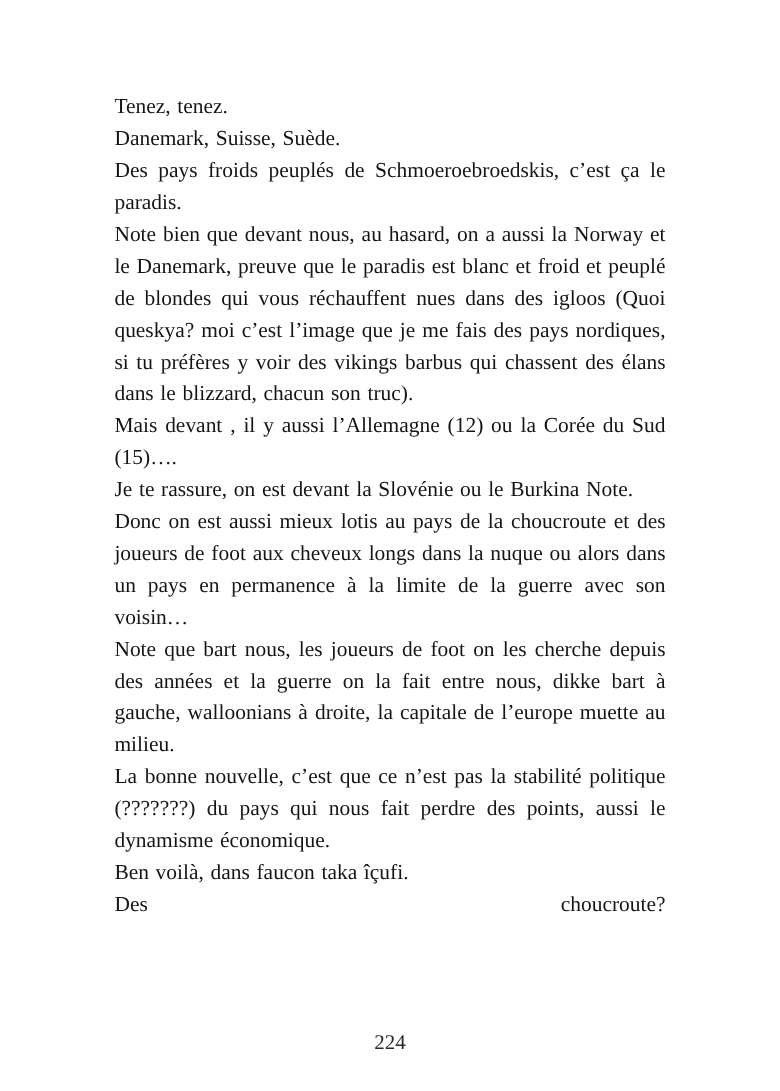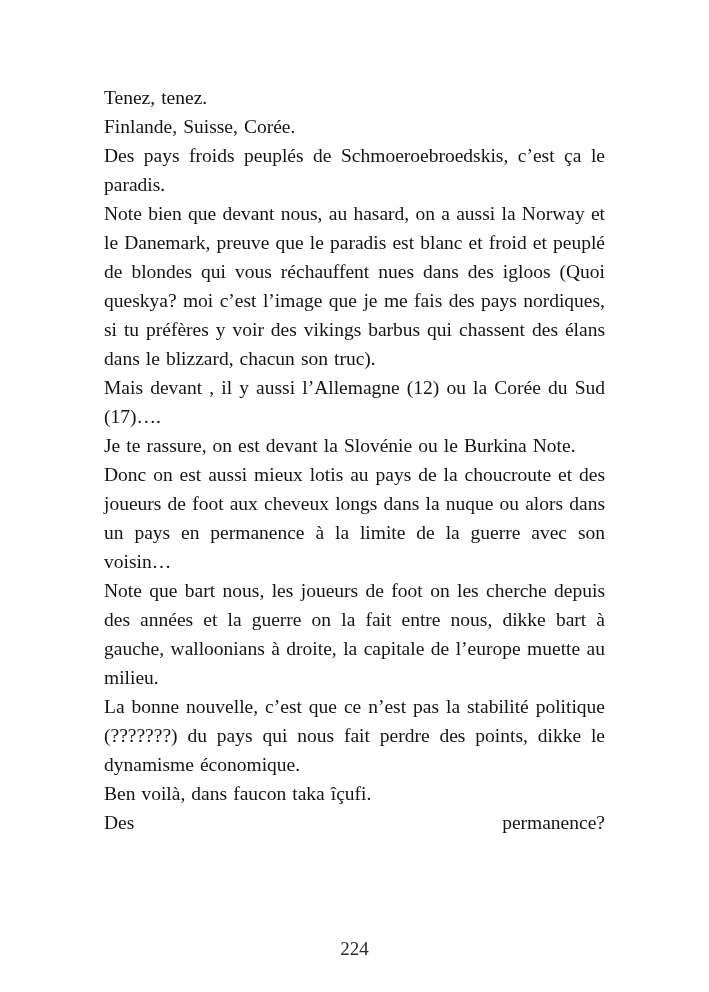--- a/index.html
+++ b/index.html
@@ -43,25 +43,25 @@
       color: #2a2a2a;
       font-family: "Liberation Serif", serif;
     }
   </style>
 </head>
 <body>
 
 <div class="page">
   <div class="text-block">
     <p>Tenez, tenez.</p>
-    <p>Finlande, Suisse, Corée.</p>
+    <p>Danemark, Suisse, Suède.</p>
     <p>Des pays froids peuplés de Schmoeroebroedskis, c’est ça le paradis.</p>
     <p>Note bien que devant nous, au hasard, on a aussi la Norway et le Danemark, preuve que le paradis est blanc et froid et peuplé de blondes qui vous réchauffent nues dans des igloos (Quoi queskya? moi c’est l’image que je me fais des pays nordiques, si tu préfères y voir des vikings barbus qui chassent des élans dans le blizzard, chacun son truc).</p>
-    <p>Mais devant , il y aussi l’Allemagne (12) ou la Corée du Sud (17)….</p>
+    <p>Mais devant , il y aussi l’Allemagne (12) ou la Corée du Sud (15)….</p>
     <p>Je te rassure, on est devant la Slovénie ou le Burkina Note.</p>
     <p>Donc on est aussi mieux lotis au pays de la choucroute et des joueurs de foot aux cheveux longs dans la nuque ou alors dans un pays en permanence à la limite de la guerre avec son voisin…</p>
     <p>Note que bart nous, les joueurs de foot on les cherche depuis des années et la guerre on la fait entre nous, dikke bart à gauche, walloonians à droite, la capitale de l’europe muette au milieu.</p>
-    <p>La bonne nouvelle, c’est que ce n’est pas la stabilité politique (???????) du pays qui nous fait perdre des points, dikke le dynamisme économique.</p>
+    <p>La bonne nouvelle, c’est que ce n’est pas la stabilité politique (???????) du pays qui nous fait perdre des points, aussi le dynamisme économique.</p>
     <p>Ben voilà, dans faucon taka îçufi.</p>
-    <p class="spread">Des permanence?</p>
+    <p class="spread">Des choucroute?</p>
   </div>
   <div class="page-number">224</div>
 </div>
 
 </body></html>

